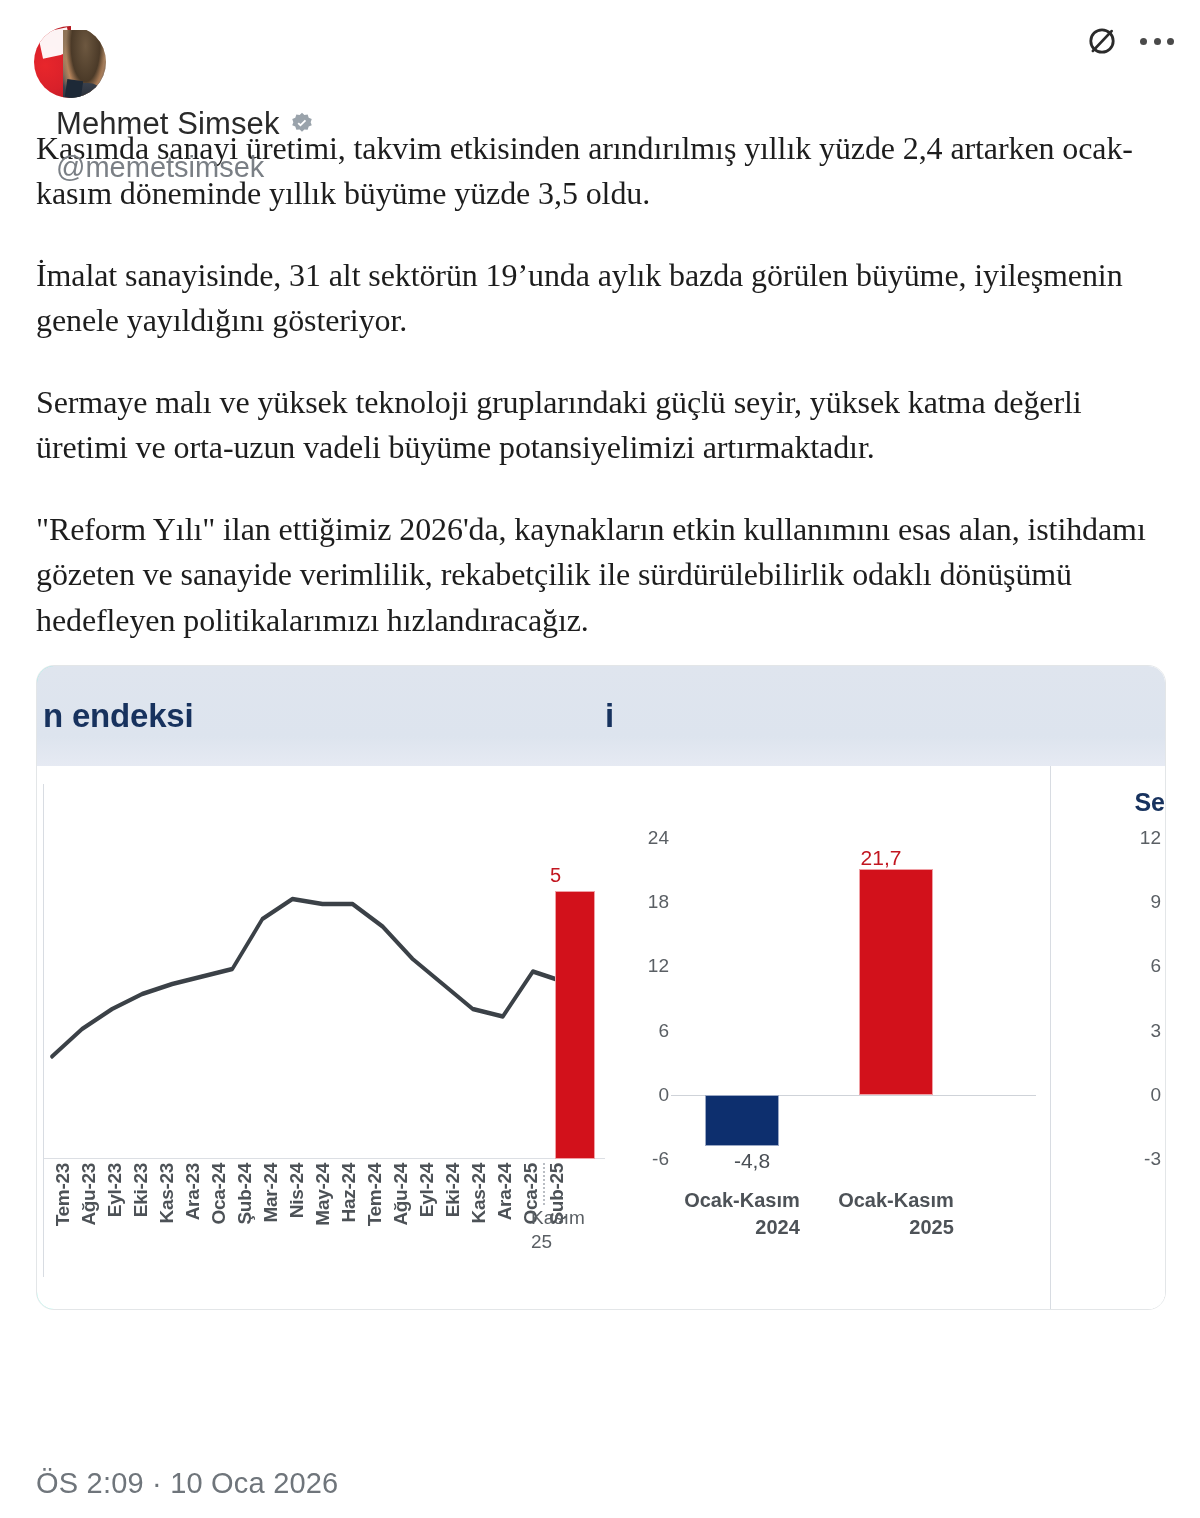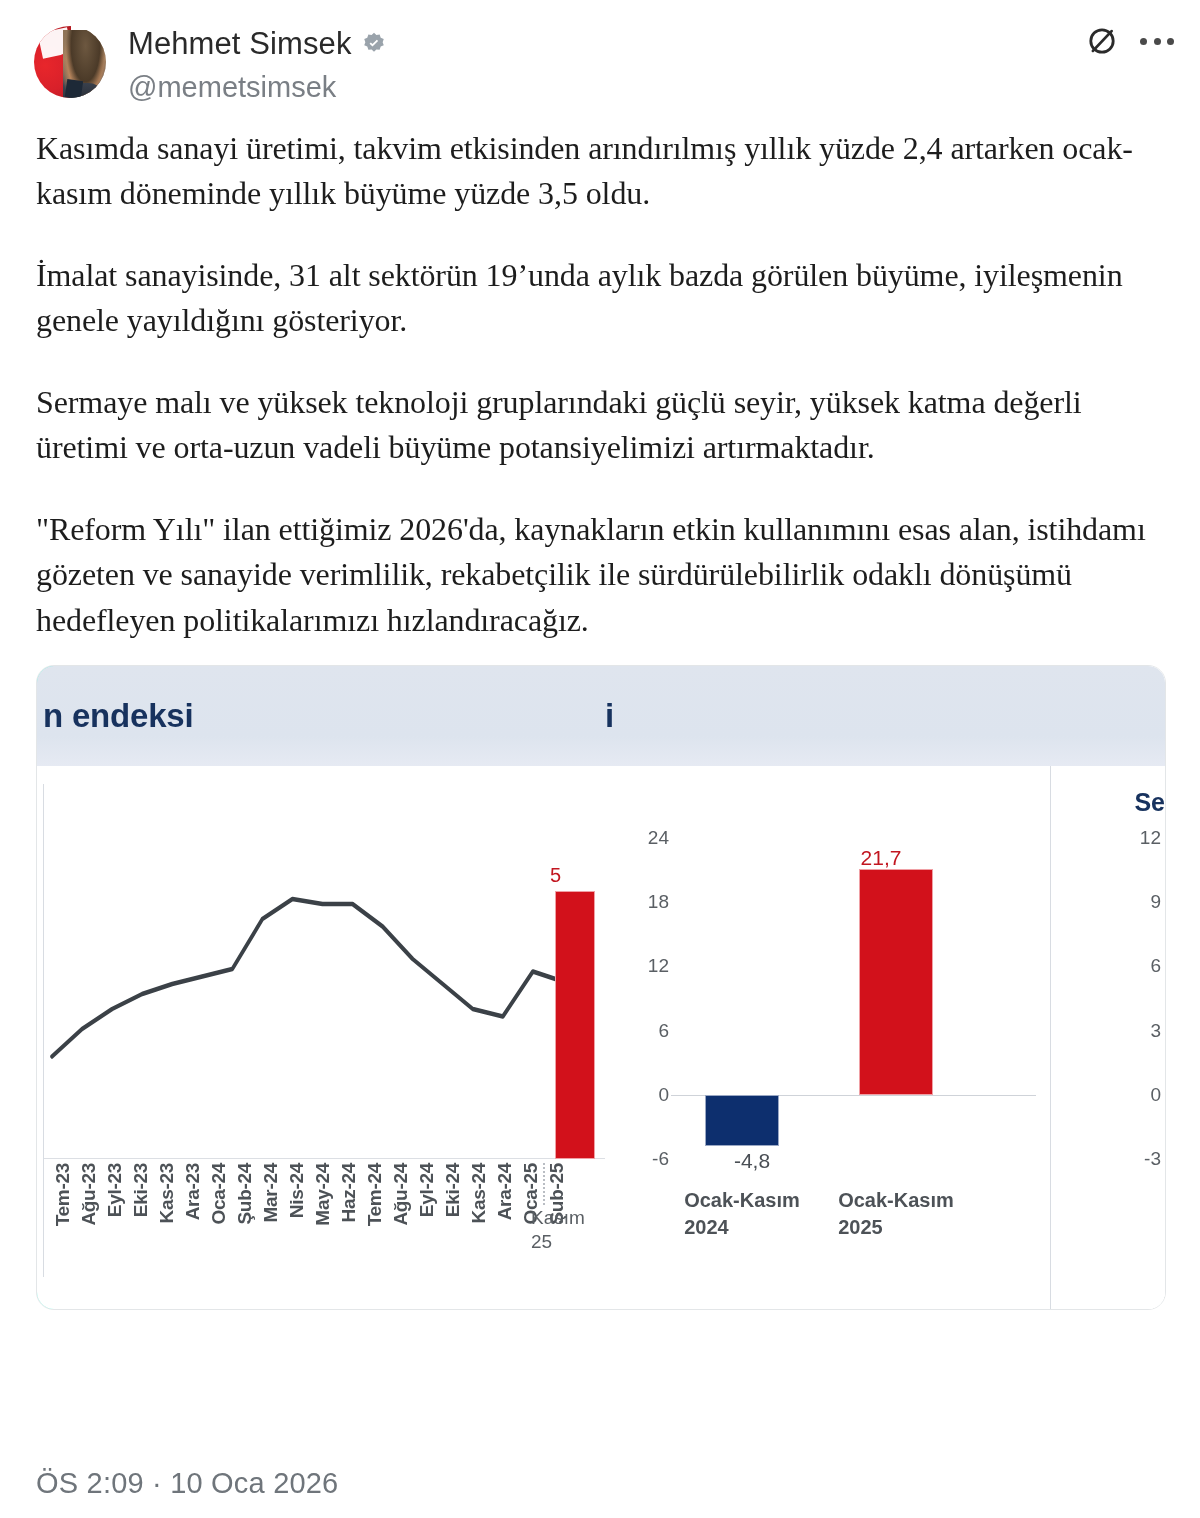--- a/index.html
+++ b/index.html
@@ -14,20 +14,21 @@
     position: relative;
   }
 
   
   .tweet-header {
     display: flex;
     align-items: flex-start;
     padding: 18px 24px 0 34px;
     position: relative;
     height: 110px;
+    flex-direction: column;
   }
   .avatar {
     width: 72px; height: 72px;
     border-radius: 50%;
     flex: 0 0 72px;
     position: relative;
     overflow: hidden;
     background: #ffffff;
     margin-top: 8px;
   }
@@ -345,21 +346,21 @@
     color: #c21620;
     white-space: nowrap;
     transform: translateX(-50%);
   }
   .bar-value.neg-val { color: #4a4f55; }
   .cat-label {
     position: absolute;
     font-size: 20px;
     color: #4d5257;
     font-weight: bold;
-    text-align: left;
+    text-align: right;
     line-height: 1.35;
     transform: translateX(-50%);
     white-space: nowrap;
   }
 
   
   .timestamp {
     position: absolute;
     left: 36px;
     bottom: 18px;

